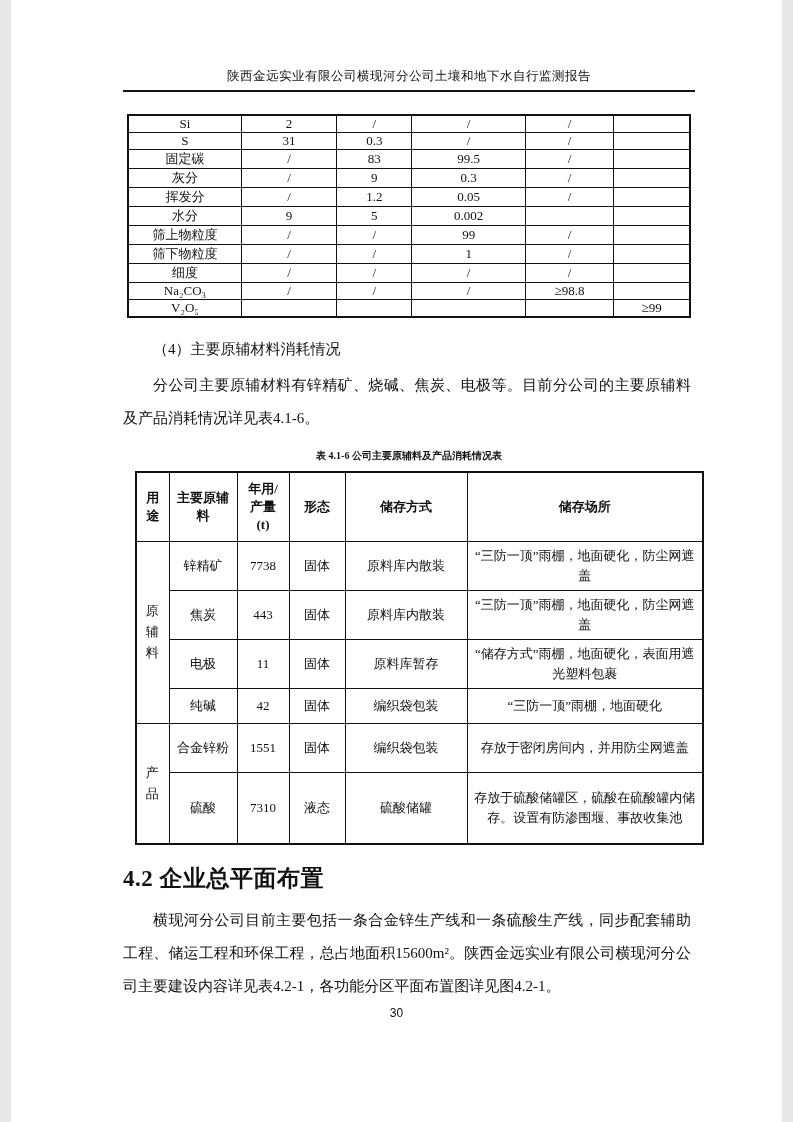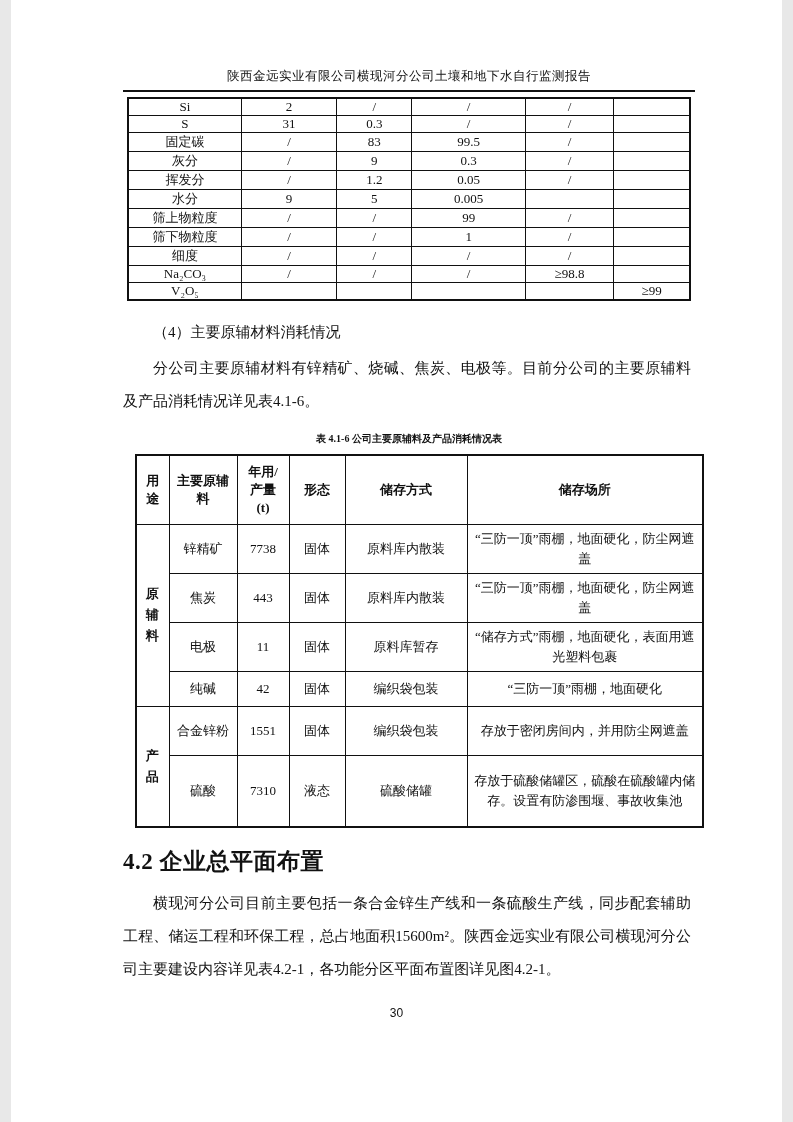--- a/index.html
+++ b/index.html
@@ -21,21 +21,21 @@
     text-align: center;
     font-size: 12.5px;
     letter-spacing: 0.5px;
     padding-bottom: 5px;
   }
   .header-rule { border-bottom: 2.5px solid #111; }
 
   
   table { border-collapse: collapse; table-layout: fixed; }
   .comp-table {
-    margin-top: 5px; margin-left: 4px;
+    margin-top: 22px; margin-left: 4px;
     width: 564px;
     font-size: 13px;
   }
   .comp-table td {
     border: 1px solid #111;
     height: 16px;
     padding: 0 2px;
     text-align: center;
     vertical-align: middle;
     overflow: hidden; white-space: nowrap;
@@ -78,21 +78,21 @@
     vertical-align: middle;
   }
   .mat-table th {
     font-weight: bold;
     height: 64px;
     white-space: pre-line;
     line-height: 1.4;
   }
   .mat-table td { line-height: 1.55; }
   .mat-table .group-cell {
-    font-weight: bold;
+    font-weight: normal;
     letter-spacing: 1px;
     line-height: 1.6;
     padding: 2px 8px;
   }
   .mat-table tr.r-tall td { height: 44px; }
   .mat-table tr.r-short td { height: 30px; }
   .mat-table tr.r-xtall td { height: 66px; }
 
   
   .section-heading {
@@ -170,21 +170,21 @@
             <td>/</td>
             <td>1.2</td>
             <td>0.05</td>
             <td>/</td>
             <td></td>
           </tr>
           <tr>
             <td>水分</td>
             <td>9</td>
             <td>5</td>
-            <td>0.005</td>
+            <td>0.002</td>
             <td></td>
             <td></td>
           </tr>
           <tr>
             <td>筛上物粒度</td>
             <td>/</td>
             <td>/</td>
             <td>99</td>
             <td>/</td>
             <td></td>

